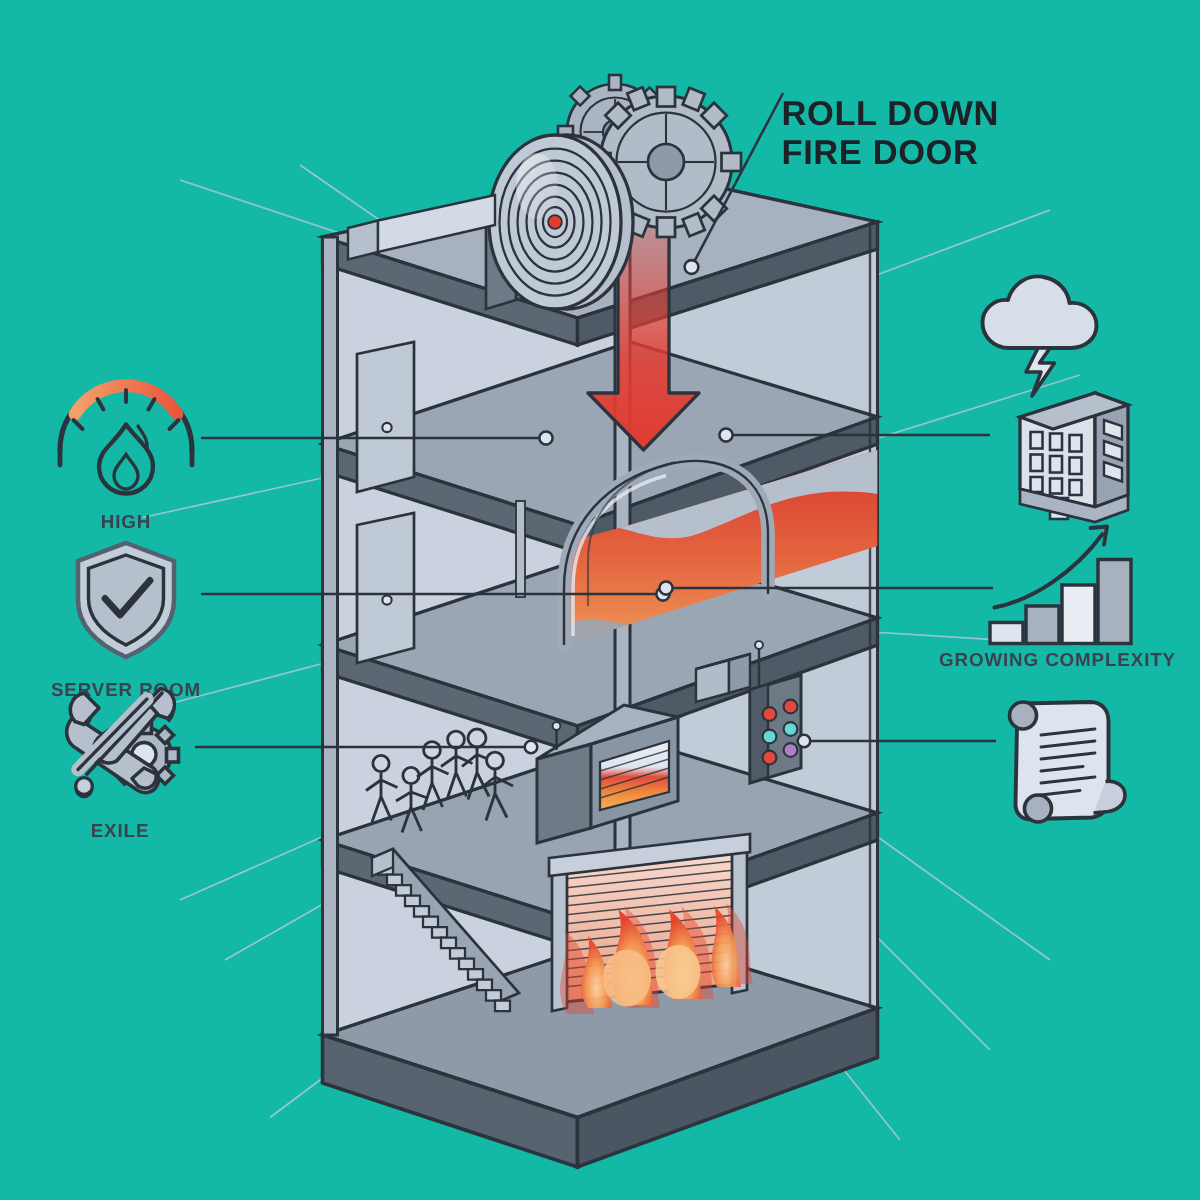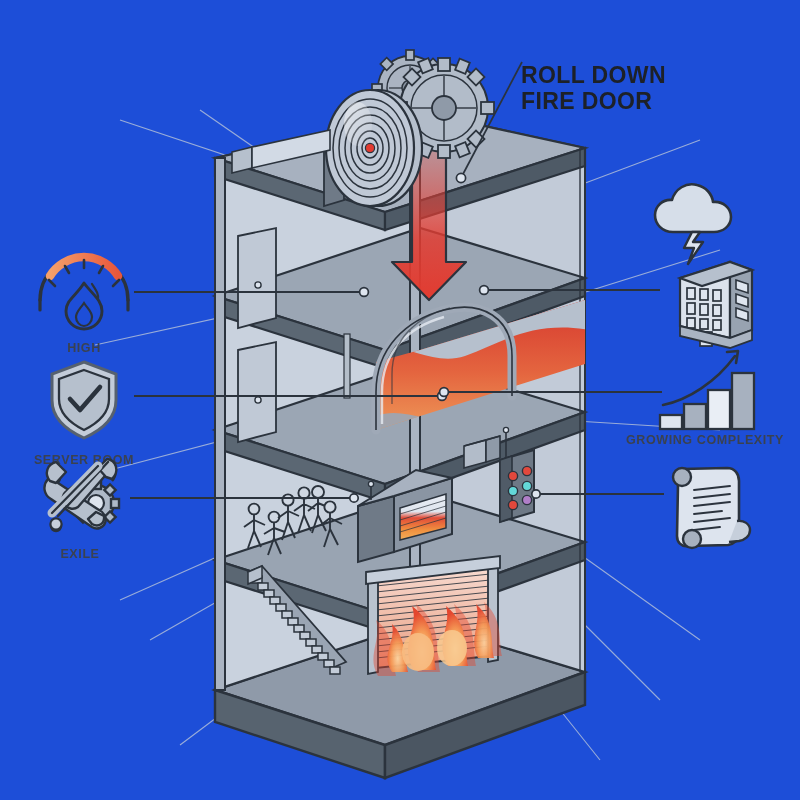--- a/index.html
+++ b/index.html
@@ -25,21 +25,21 @@
     font-family: "Liberation Sans", sans-serif;
     font-weight: bold;
     font-size: 12.5px;
     fill: #3a4250;
     letter-spacing: 0.6px;
   }
 </style>
 </head>
 <body>
 
-<div id="stage" style="background: #1d4ed8;">
+<div id="stage" style="background: #14b8a6;">
 <svg width="800" height="800" viewBox="0 0 800 800">
 
   <defs>
     <linearGradient id="gHeat" x1="0" y1="1" x2="0" y2="0">
       <stop offset="0%" stop-color="#f0a05c"></stop>
       <stop offset="45%" stop-color="#e4653f"></stop>
       <stop offset="100%" stop-color="#d4322c"></stop>
     </linearGradient>
     <linearGradient id="gArrow" x1="0" y1="0" x2="0" y2="1">
       <stop offset="0%" stop-color="#e8463a" stop-opacity="0.30"></stop>

